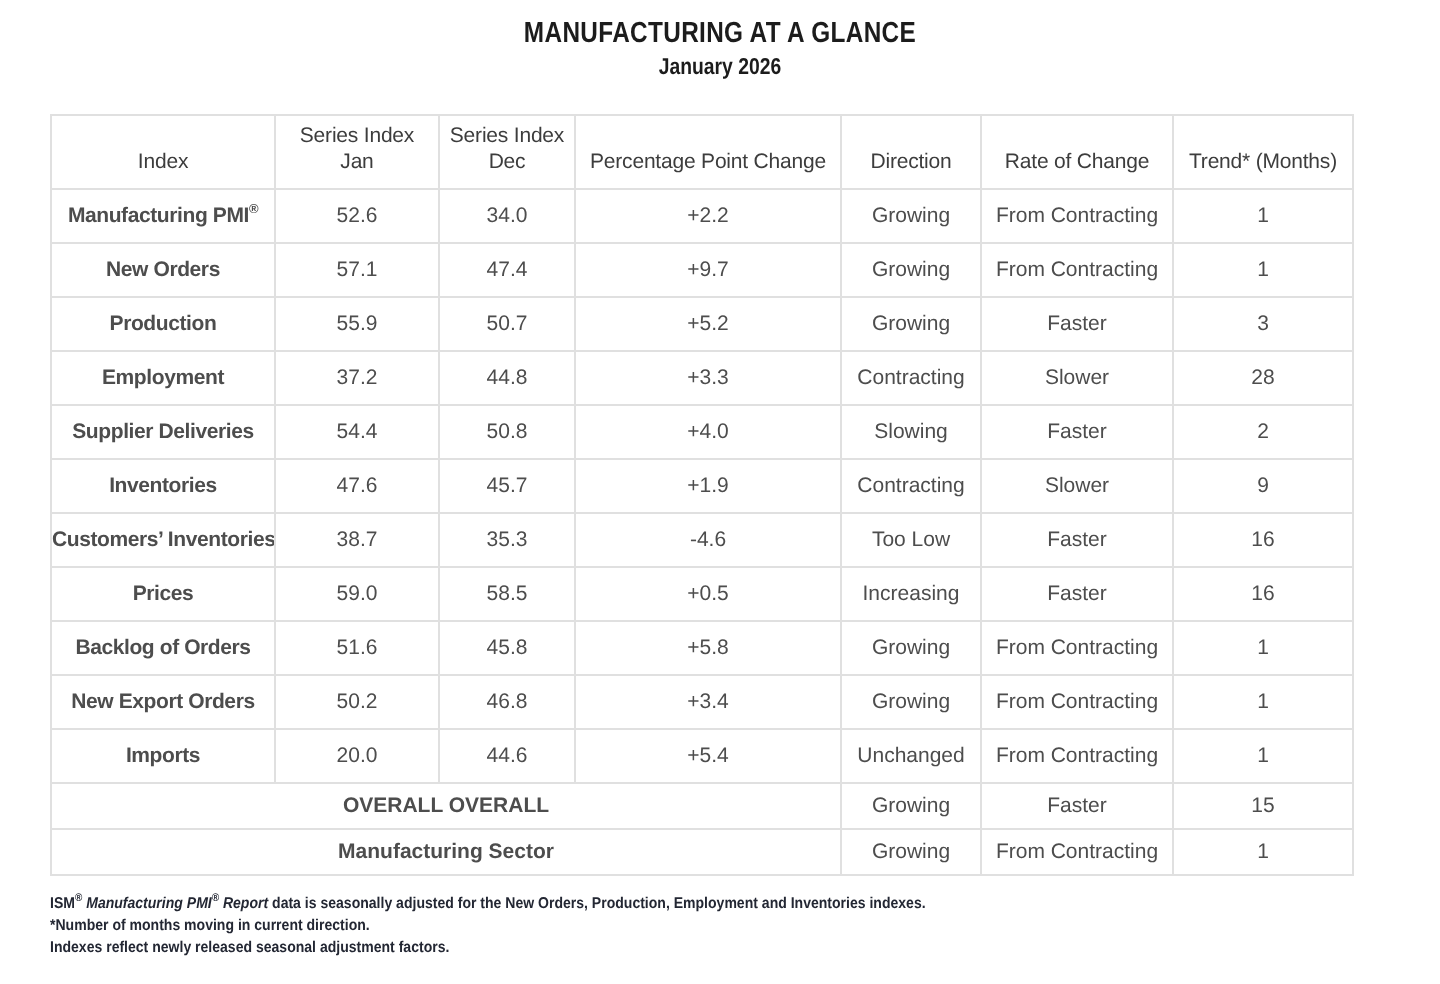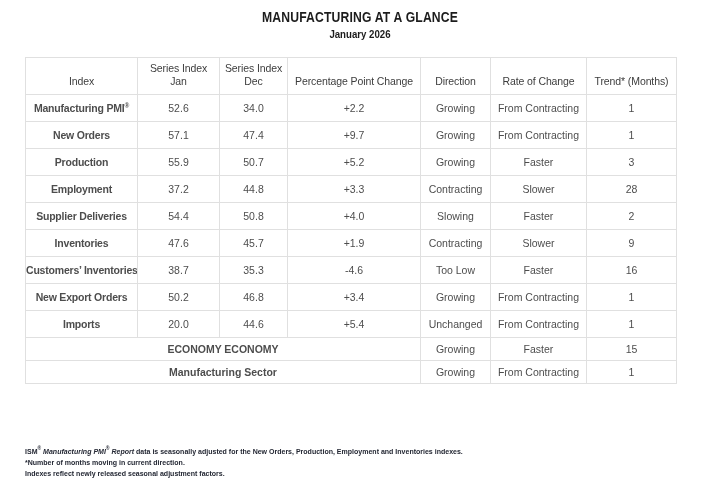--- a/index.html
+++ b/index.html
@@ -176,39 +176,57 @@
       <tr class="data-row">
         <td class="idx-label">Customers’ Inventories</td>
         <td>38.7</td>
         <td>35.3</td>
         <td>-4.6</td>
         <td>Too Low</td>
         <td>Faster</td>
         <td>16</td>
       </tr>
       <tr class="data-row">
+        <td class="idx-label">Prices</td>
+        <td>59.0</td>
+        <td>58.5</td>
+        <td>+0.5</td>
+        <td>Increasing</td>
+        <td>Faster</td>
+        <td>16</td>
+      </tr>
+      <tr class="data-row">
+        <td class="idx-label">Backlog of Orders</td>
+        <td>51.6</td>
+        <td>45.8</td>
+        <td>+5.8</td>
+        <td>Growing</td>
+        <td>From Contracting</td>
+        <td>1</td>
+      </tr>
+      <tr class="data-row">
         <td class="idx-label">New Export Orders</td>
         <td>50.2</td>
         <td>46.8</td>
         <td>+3.4</td>
         <td>Growing</td>
         <td>From Contracting</td>
         <td>1</td>
       </tr>
       <tr class="data-row">
         <td class="idx-label">Imports</td>
         <td>20.0</td>
         <td>44.6</td>
         <td>+5.4</td>
         <td>Unchanged</td>
         <td>From Contracting</td>
         <td>1</td>
       </tr>
       <tr class="summary-row">
-        <td class="summary-label" colspan="4">ECONOMY ECONOMY</td>
+        <td class="summary-label" colspan="4">OVERALL OVERALL</td>
         <td>Growing</td>
         <td>Faster</td>
         <td>15</td>
       </tr>
       <tr class="summary-row">
         <td class="summary-label" colspan="4">Manufacturing Sector</td>
         <td>Growing</td>
         <td>From Contracting</td>
         <td>1</td>
       </tr>

